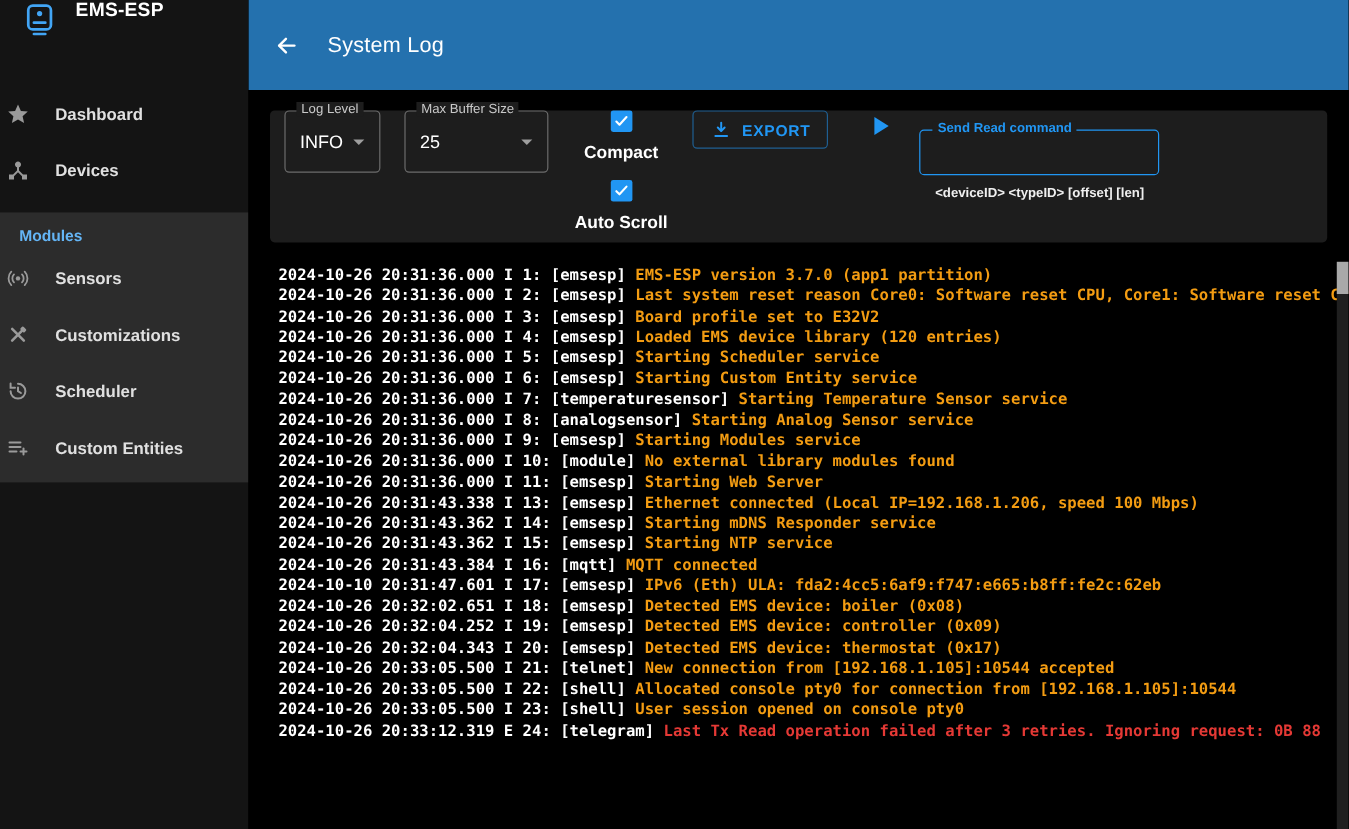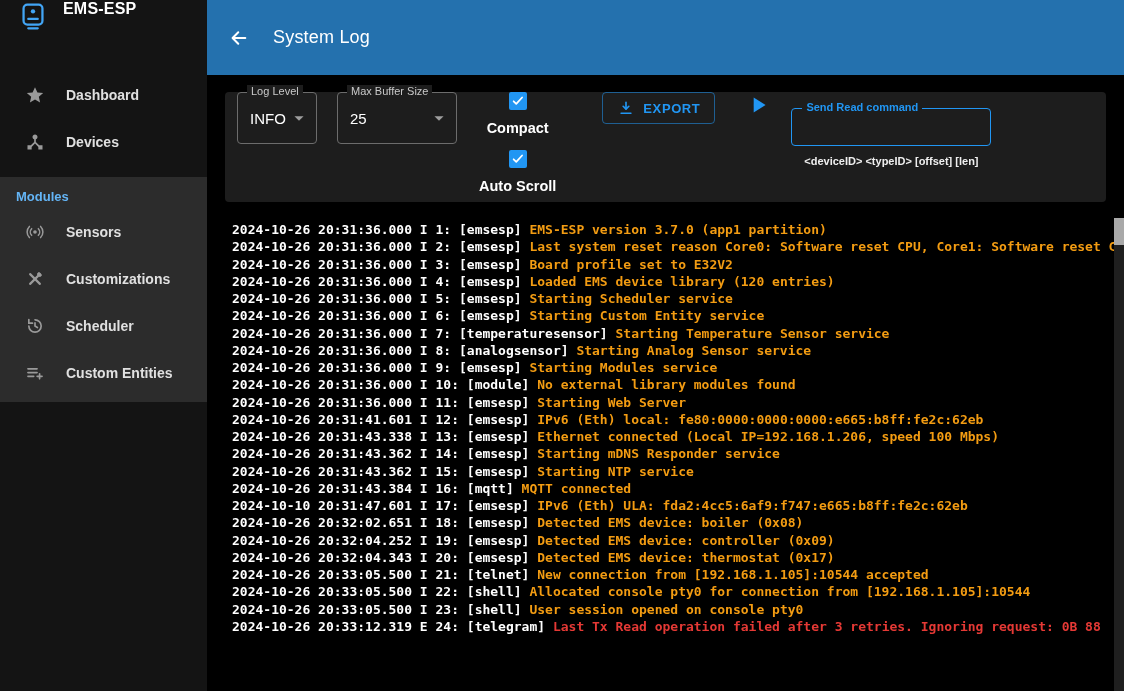--- a/index.html
+++ b/index.html
@@ -6,21 +6,21 @@
   html,body { width:1124px; height:691px; overflow:hidden; background:#000; }
   body { font-family:"Liberation Sans", sans-serif; }
 
   .app { display:flex; width:1124px; height:691px; }
 
   
   .sidebar { width:207px; background:var(--sidebar-bg,#141414); display:flex; flex-direction:column; flex-shrink:0; }
   .sb-header { height:61px; display:flex; align-items:flex-start; gap:13px; padding:0 16px; }
   .logo { display:flex; }
   .app-name { color:#fff; font-size:16px; font-weight:700; letter-spacing:.2px; }
-  .nav-item { height:47px; display:flex; align-items:center; gap:20px; padding:0 16px 0 24px;
+  .nav-item { height:47px; display:flex; align-items:center; gap:20px; padding:0 16px 0 4px;
               color:#e0e0e0; font-size:14px; font-weight:600; cursor:pointer; }
   .nav-icon { width:22px; display:flex; justify-content:center; color:#9a9a9a; flex-shrink:0; }
   .nav-top { margin-top:10px; }
   .modules { background:var(--modules-bg,#2c2c2c); margin-top:12px; padding-bottom:6px; }
   .modules-header { color:var(--modules-header,#64b5f6); font-size:13px; font-weight:700;
                     padding:12px 16px 4px 16px; }
 
   
   .main { flex:1; display:flex; flex-direction:column; background:#000; overflow:hidden; }
 
@@ -41,21 +41,21 @@
                background:var(--card-bg,#1d1d1d); padding:0 4px; white-space:nowrap; }
   .sel-value { color:#fff; font-size:15px; flex:1; }
   .sel-arrow { display:flex; color:#9e9e9e; }
 
   .checks { display:flex; flex-direction:column; gap:14px; margin-left:22px; }
   .check-row { display:flex; align-items:center; gap:10px; color:#fff; font-size:14.5px;
                font-weight:600; cursor:pointer;flex-direction:column; }
   .cb { width:18px; height:18px; background:var(--accent,#2196f3); border-radius:2px;
         display:flex; align-items:center; justify-content:center; flex-shrink:0; }
 
-  .export { margin-left:46px; height:32px; padding:0 14px; display:flex; align-items:center; gap:8px;
+  .export { margin-left:21px; height:32px; padding:0 14px; display:flex; align-items:center; gap:8px;
             background:transparent; border:1px solid rgba(33,150,243,.55); border-radius:4px;
             color:var(--accent,#2196f3); font-size:13px; font-weight:700; letter-spacing:.6px;
             cursor:pointer; font-family:inherit; }
   .play { margin-left:30px; display:flex; color:var(--accent,#2196f3); cursor:pointer; }
 
   .send-group { margin-left:20px; margin-top:16px; display:flex; flex-direction:column; align-items:center; }
   .send-field { position:relative; width:200px; height:38px; border:1px solid var(--accent,#2196f3);
                 border-radius:4px; }
   .send-label { position:absolute; top:-8px; left:10px; font-size:11px; font-weight:600;
                 color:var(--accent,#2196f3); background:var(--card-bg,#1d1d1d); padding:0 4px;
@@ -256,21 +256,20 @@
           <div class="log-line"><span class="log-prefix">2024-10-26 20:31:36.000 I 2: [emsesp] </span><span class="log-msg">Last system reset reason Core0: Software reset CPU, Core1: Software reset CPU</span></div>
           <div class="log-line"><span class="log-prefix">2024-10-26 20:31:36.000 I 3: [emsesp] </span><span class="log-msg">Board profile set to E32V2</span></div>
           <div class="log-line"><span class="log-prefix">2024-10-26 20:31:36.000 I 4: [emsesp] </span><span class="log-msg">Loaded EMS device library (120 entries)</span></div>
           <div class="log-line"><span class="log-prefix">2024-10-26 20:31:36.000 I 5: [emsesp] </span><span class="log-msg">Starting Scheduler service</span></div>
           <div class="log-line"><span class="log-prefix">2024-10-26 20:31:36.000 I 6: [emsesp] </span><span class="log-msg">Starting Custom Entity service</span></div>
           <div class="log-line"><span class="log-prefix">2024-10-26 20:31:36.000 I 7: [temperaturesensor] </span><span class="log-msg">Starting Temperature Sensor service</span></div>
           <div class="log-line"><span class="log-prefix">2024-10-26 20:31:36.000 I 8: [analogsensor] </span><span class="log-msg">Starting Analog Sensor service</span></div>
           <div class="log-line"><span class="log-prefix">2024-10-26 20:31:36.000 I 9: [emsesp] </span><span class="log-msg">Starting Modules service</span></div>
           <div class="log-line"><span class="log-prefix">2024-10-26 20:31:36.000 I 10: [module] </span><span class="log-msg">No external library modules found</span></div>
           <div class="log-line"><span class="log-prefix">2024-10-26 20:31:36.000 I 11: [emsesp] </span><span class="log-msg">Starting Web Server</span></div>
-          <div class="log-line"><span class="log-prefix">2024-10-26 20:31:41.601 I 12: [emsesp] </span><span class="log-msg">IPv6 (Eth) local: fe80:0000:0000:0000:e665:b8ff:fe2c:62eb</span></div>
           <div class="log-line"><span class="log-prefix">2024-10-26 20:31:43.338 I 13: [emsesp] </span><span class="log-msg">Ethernet connected (Local IP=192.168.1.206, speed 100 Mbps)</span></div>
           <div class="log-line"><span class="log-prefix">2024-10-26 20:31:43.362 I 14: [emsesp] </span><span class="log-msg">Starting mDNS Responder service</span></div>
           <div class="log-line"><span class="log-prefix">2024-10-26 20:31:43.362 I 15: [emsesp] </span><span class="log-msg">Starting NTP service</span></div>
           <div class="log-line"><span class="log-prefix">2024-10-26 20:31:43.384 I 16: [mqtt] </span><span class="log-msg">MQTT connected</span></div>
           <div class="log-line"><span class="log-prefix">2024-10-10 20:31:47.601 I 17: [emsesp] </span><span class="log-msg">IPv6 (Eth) ULA: fda2:4cc5:6af9:f747:e665:b8ff:fe2c:62eb</span></div>
           <div class="log-line"><span class="log-prefix">2024-10-26 20:32:02.651 I 18: [emsesp] </span><span class="log-msg">Detected EMS device: boiler (0x08)</span></div>
           <div class="log-line"><span class="log-prefix">2024-10-26 20:32:04.252 I 19: [emsesp] </span><span class="log-msg">Detected EMS device: controller (0x09)</span></div>
           <div class="log-line"><span class="log-prefix">2024-10-26 20:32:04.343 I 20: [emsesp] </span><span class="log-msg">Detected EMS device: thermostat (0x17)</span></div>
           <div class="log-line"><span class="log-prefix">2024-10-26 20:33:05.500 I 21: [telnet] </span><span class="log-msg">New connection from [192.168.1.105]:10544 accepted</span></div>
           <div class="log-line"><span class="log-prefix">2024-10-26 20:33:05.500 I 22: [shell] </span><span class="log-msg">Allocated console pty0 for connection from [192.168.1.105]:10544</span></div>

